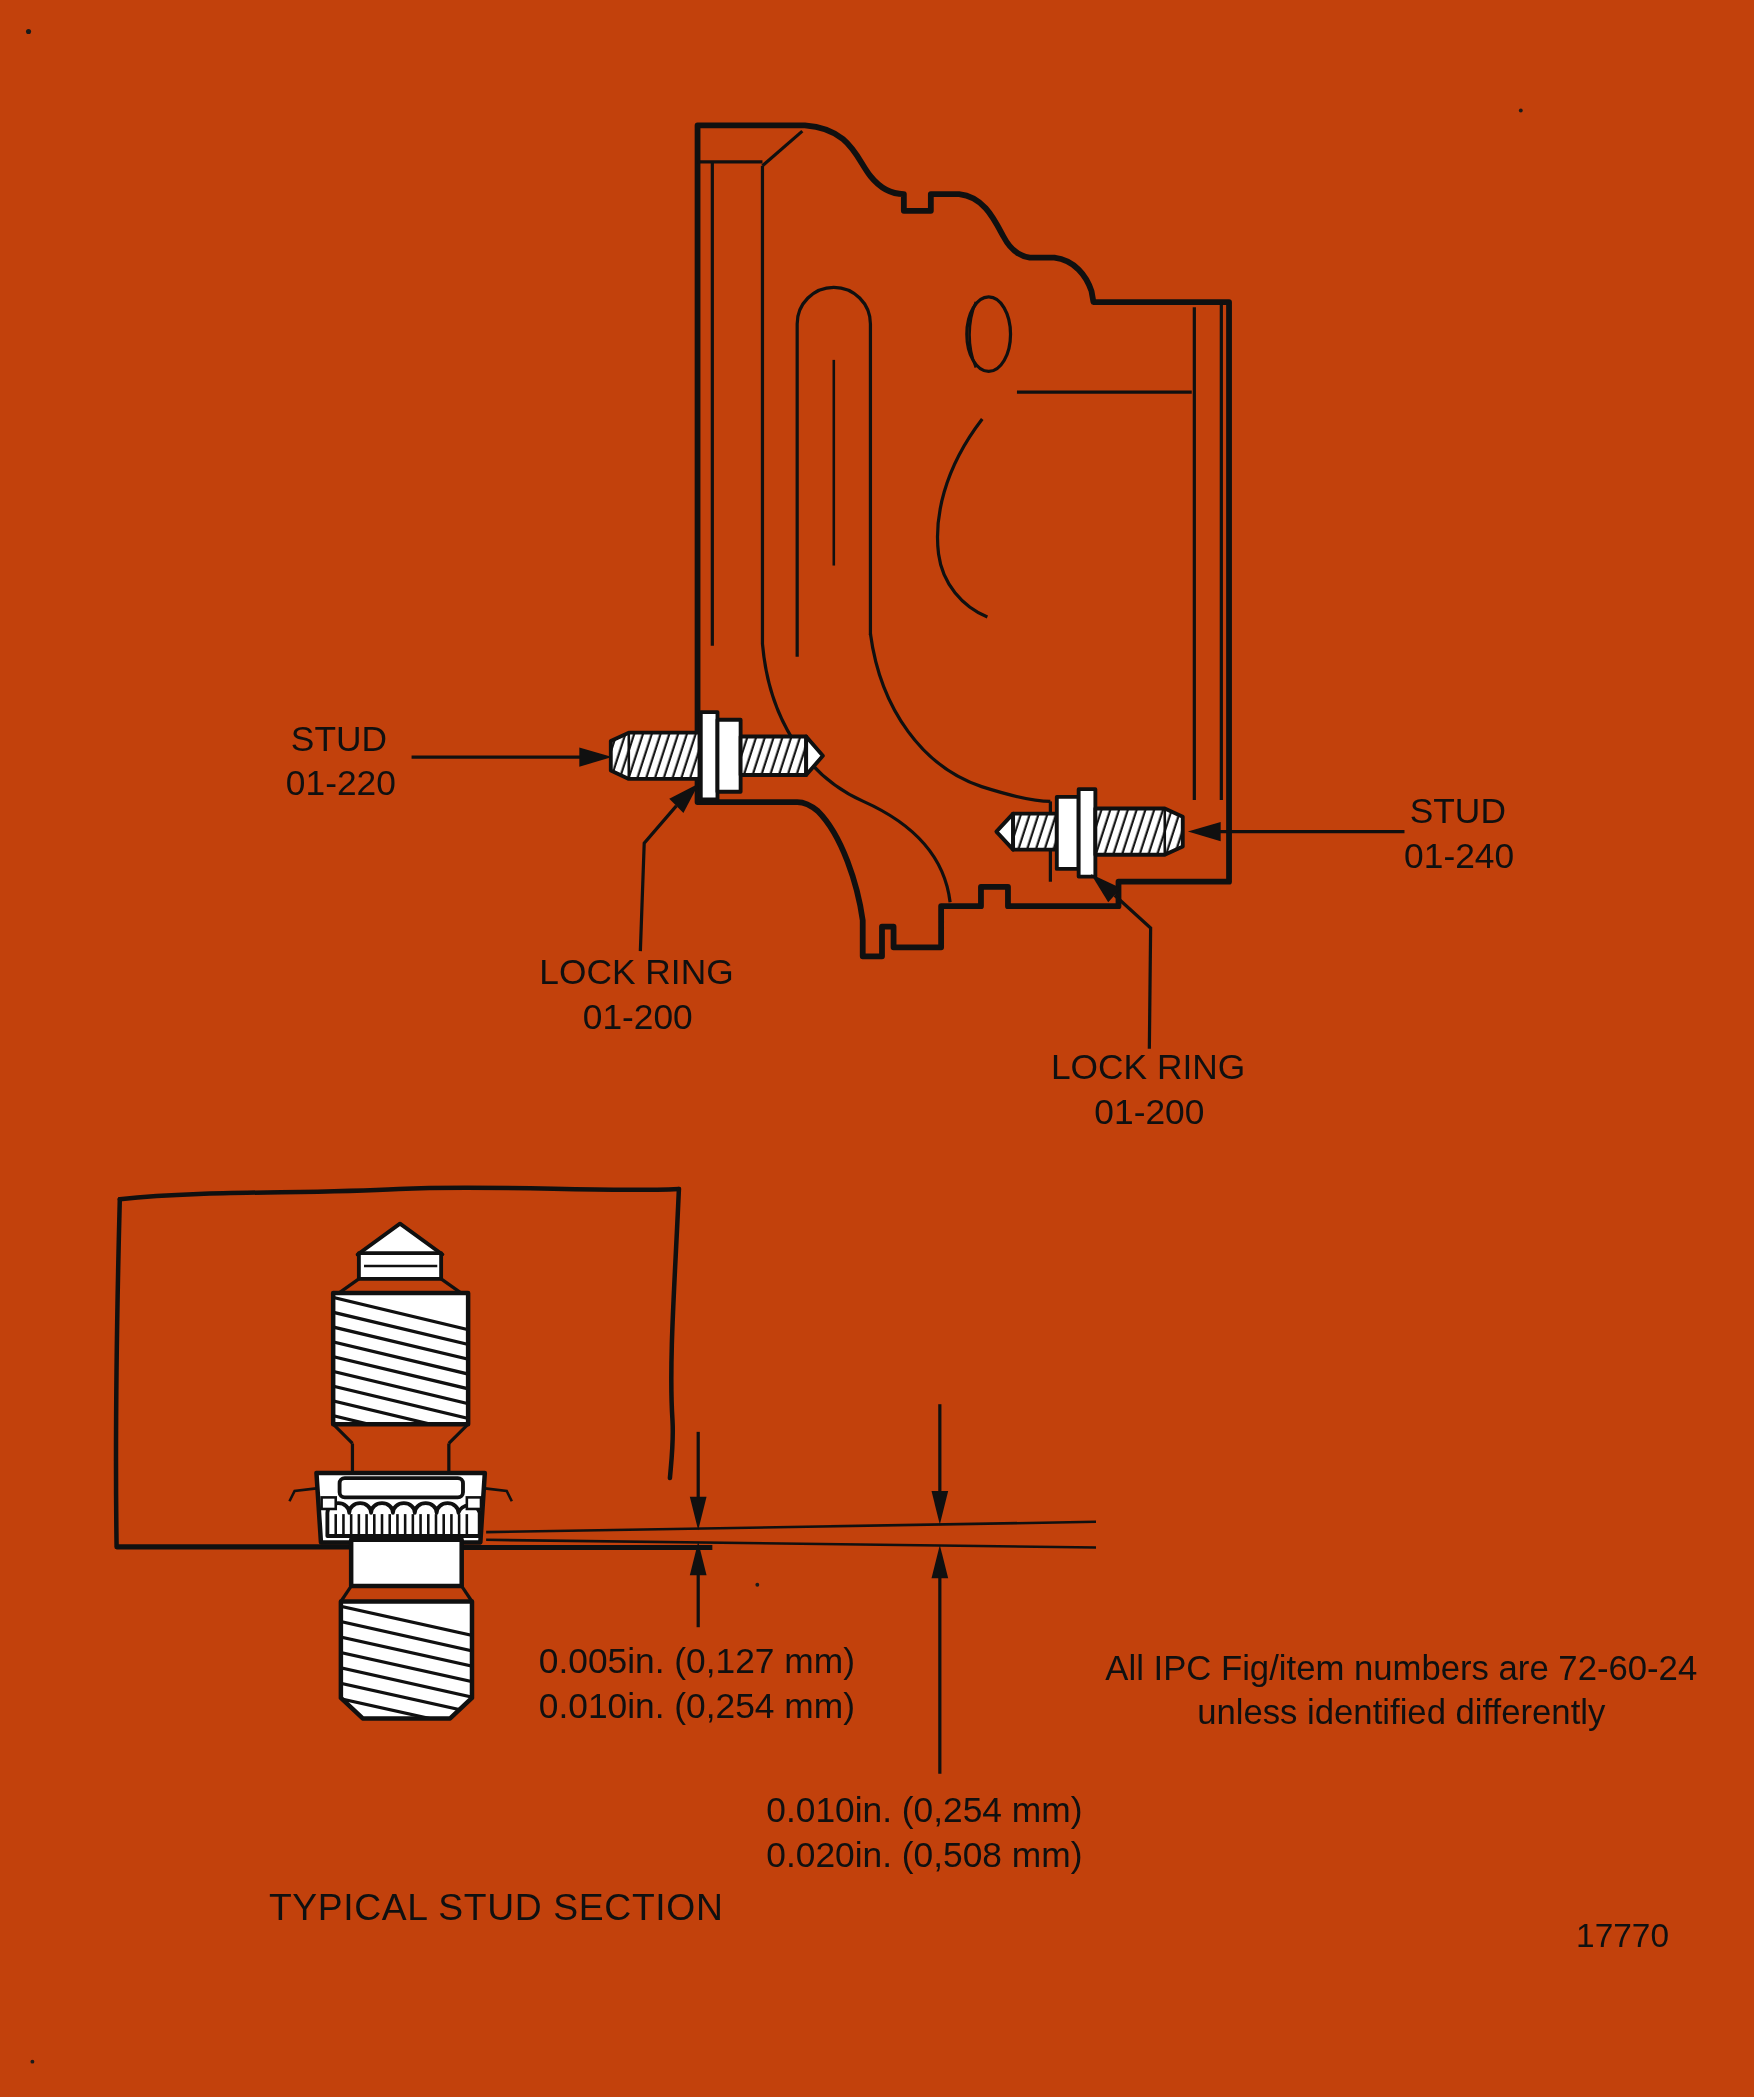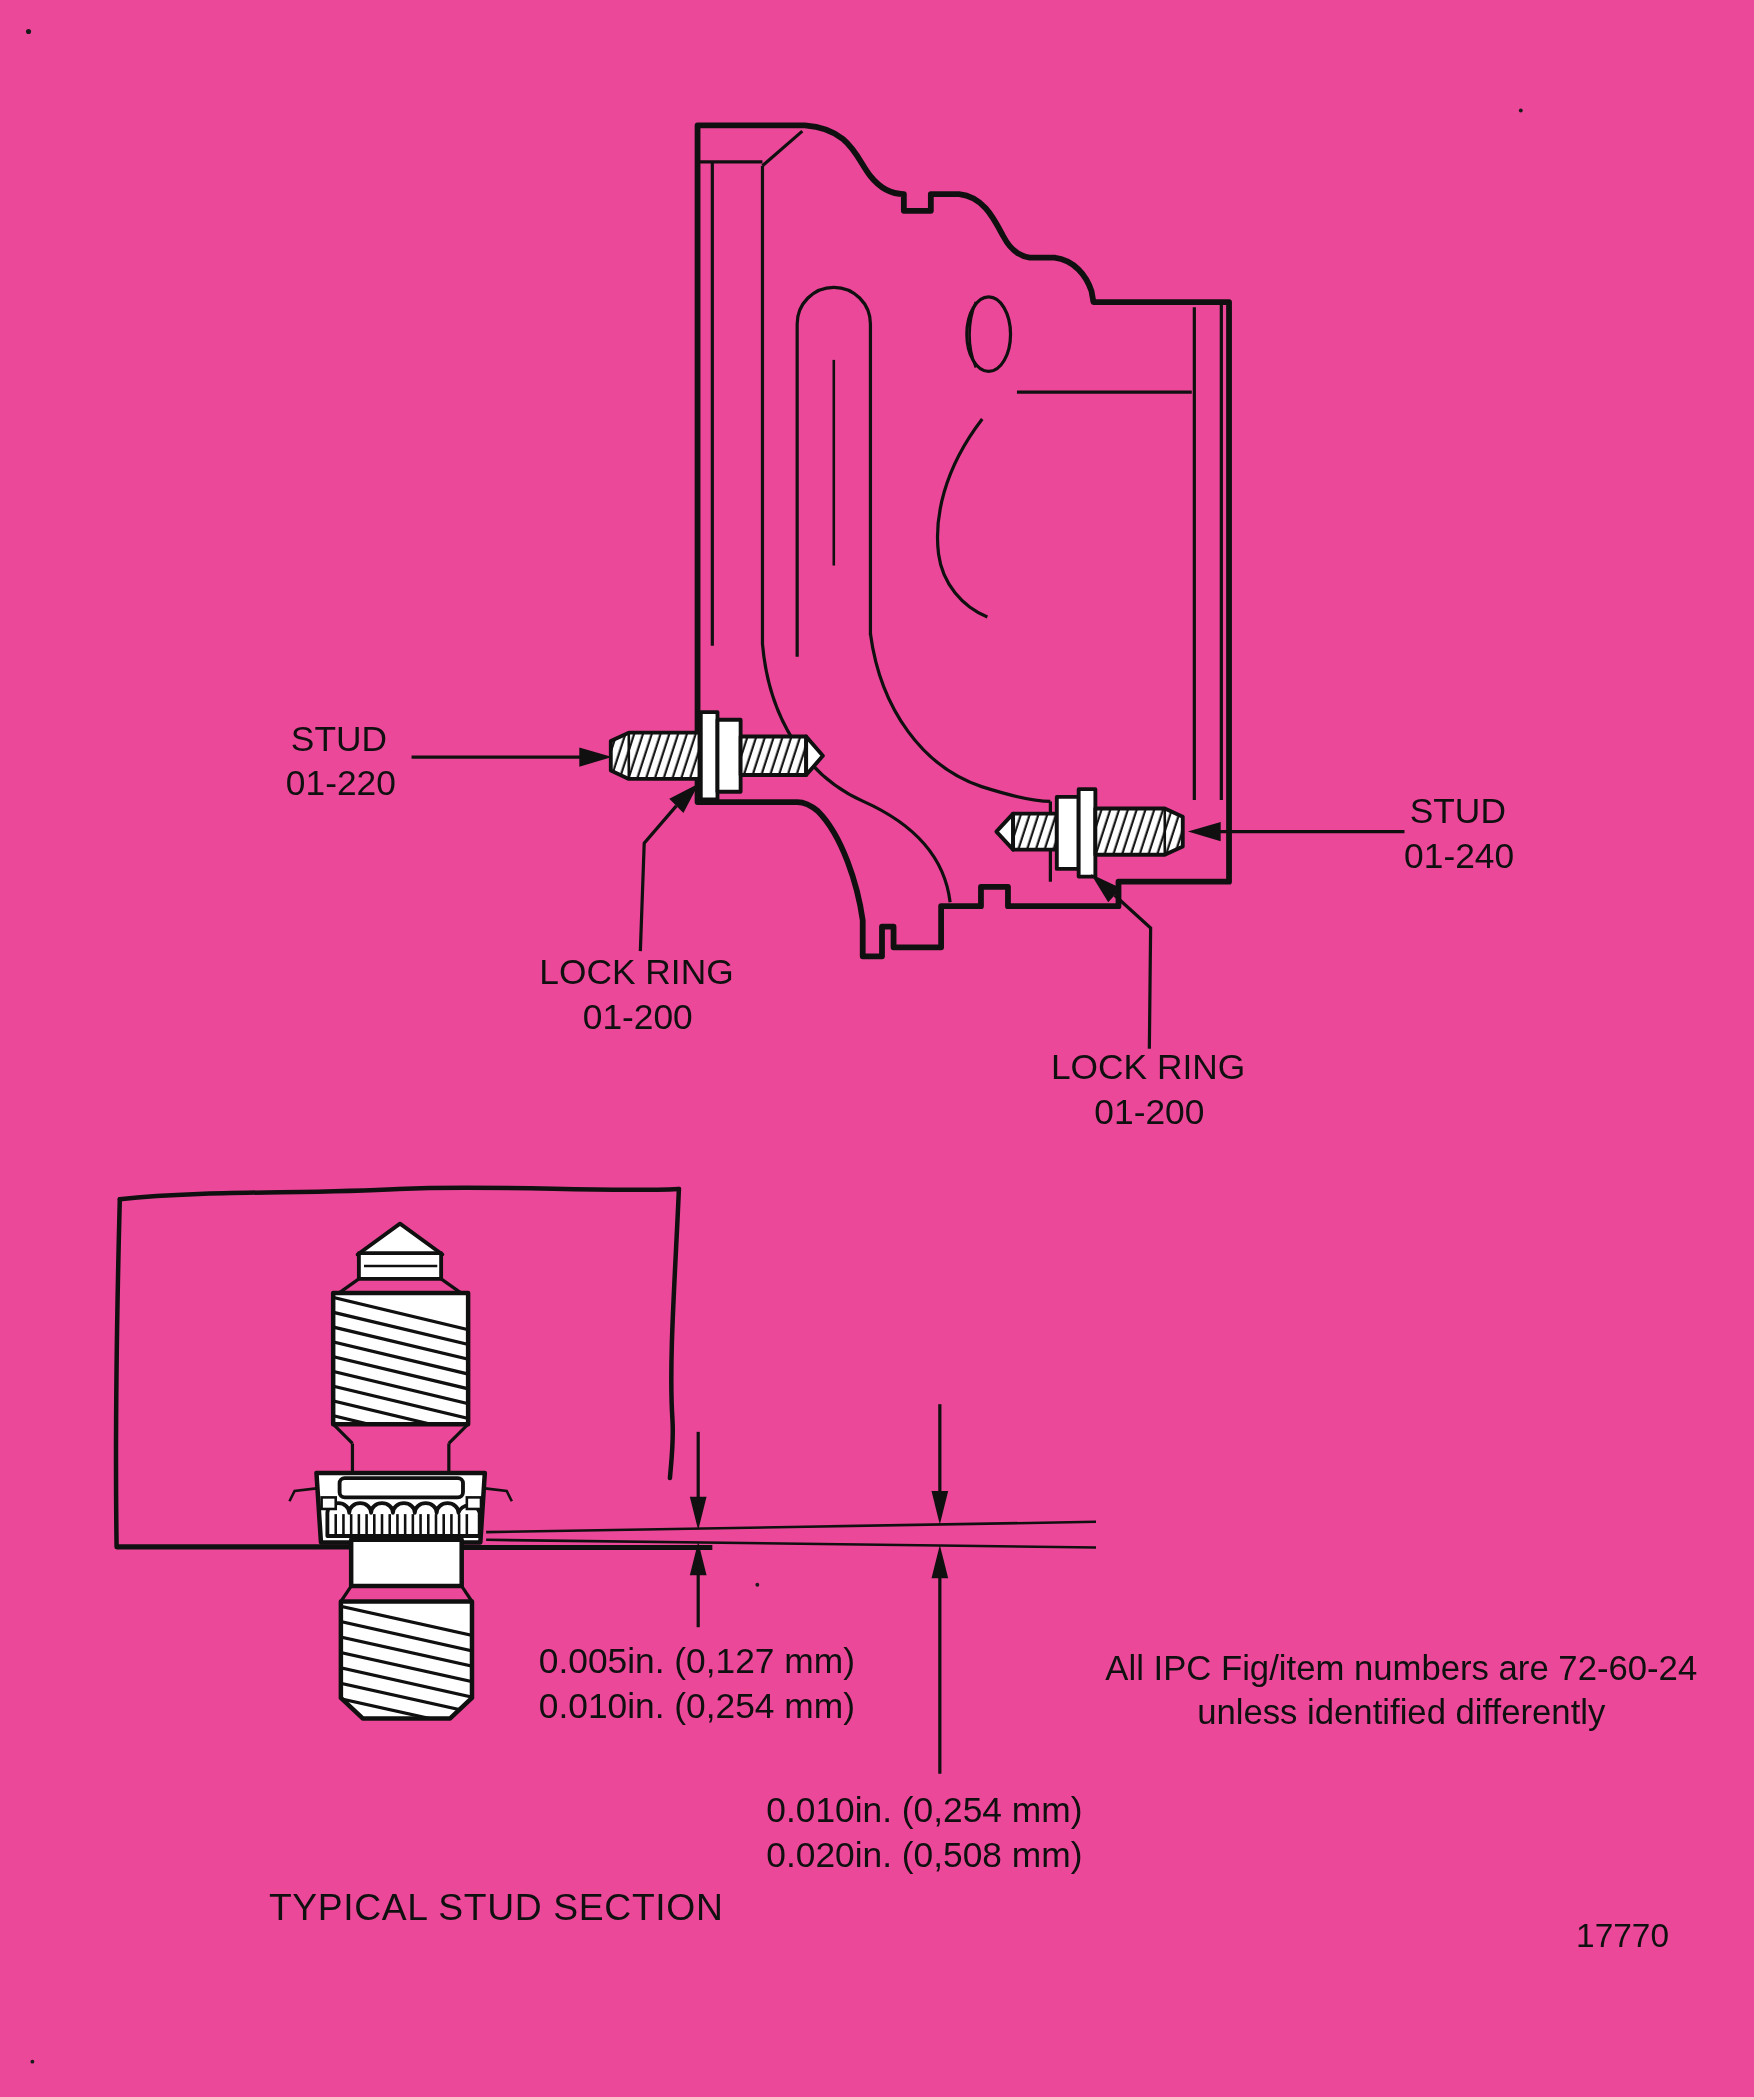--- a/index.html
+++ b/index.html
@@ -1,16 +1,16 @@
 <!DOCTYPE html>
 <html style="font-size:10.3px"><head>
 <meta charset="utf-8">
 <style>
   html,body{margin:0;padding:0;background:#e8e8e8;}
-  .page{width:1755px;height:2097px;background:#ec4899;position:relative;margin:0 auto;
+  .page{width:1755px;height:2097px;background:#c2410c;position:relative;margin:0 auto;
         font-family:"Liberation Sans", sans-serif;}
   svg{display:block}
   text{fill:#101010;font-family:"Liberation Sans", sans-serif;}
   .lbl{font-size:55px;}
   .dim{font-size:55px;}
   .note{font-size:54px;}
   .cap{font-size:58px;letter-spacing:1px;}
   .fig{font-size:52px;}
   .o{fill:none;stroke:#101010;stroke-width:9;stroke-linejoin:round;}
   .i{fill:none;stroke:#101010;stroke-width:5;}

